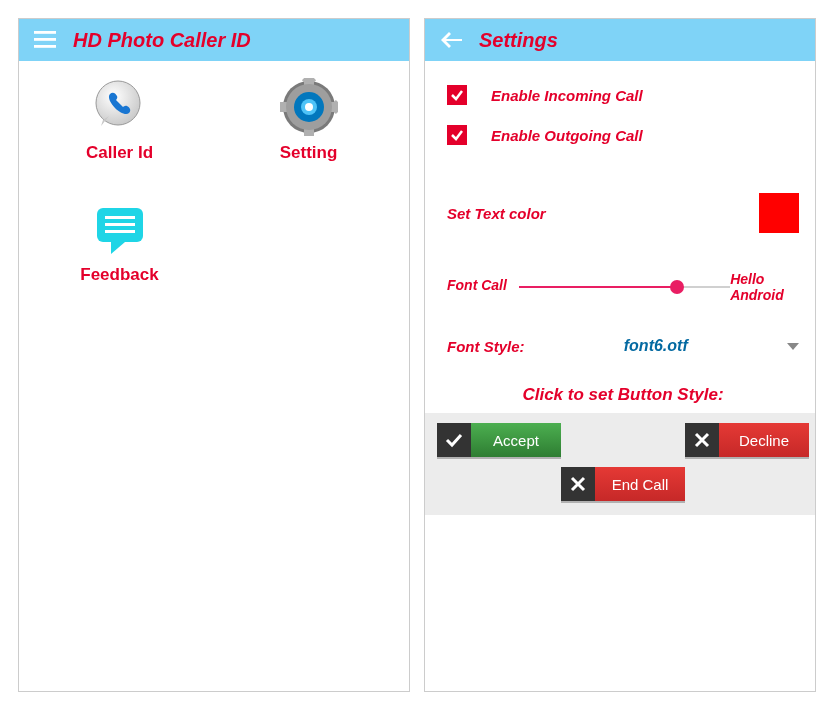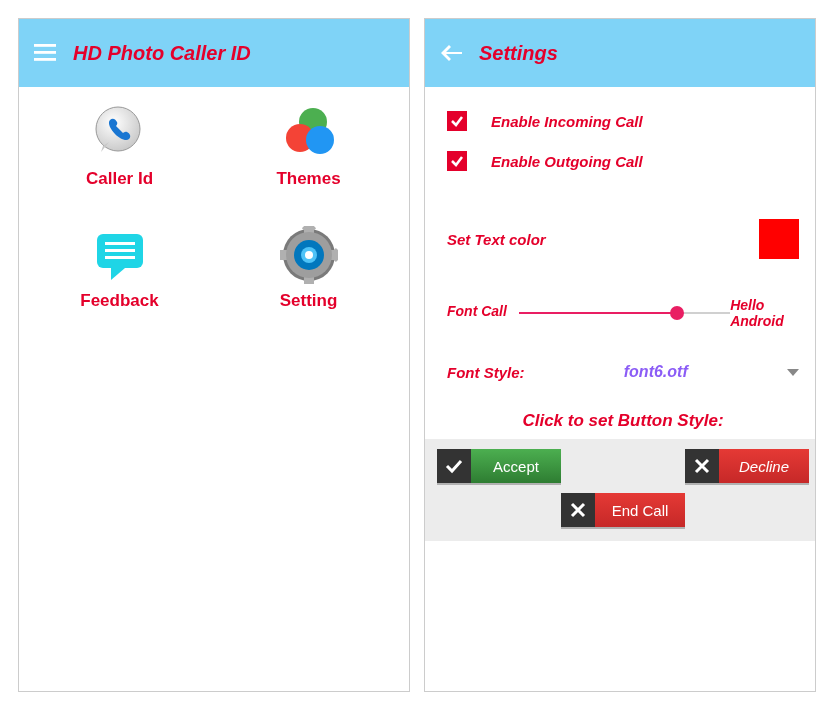--- a/index.html
+++ b/index.html
@@ -15,21 +15,21 @@
   .screen {
     flex: 1;
     border: 1px solid #ccc;
     background: #fff;
     display: flex;
     flex-direction: column;
     overflow: hidden;
   }
   .topbar {
     background: #7fd3f7;
-    height: 68px;
+    height: 42px;
     display: flex;
     align-items: center;
     padding: 0 14px;
     gap: 16px;
   }
   .topbar .title {
     color: #e4002b;
     font-style: italic;
     font-weight: bold;
     font-size: 20px;
@@ -113,21 +113,21 @@
     cursor:pointer;
   }
   .preview {
     font-size:14px; color:#e4002b; font-style:italic; font-weight:bold;
     margin-top:0px;
   }
   .fontstyle-row {
     display:flex; align-items:center; gap:30px; margin-top:34px;
   }
   .fontstyle-row .val {
-    flex:1; text-align:center; font-size:16px; color:#8b5cf6;
+    flex:1; text-align:center; font-size:16px; color:#0369a1;
   }
   .drop-caret {
     width:0; height:0; border-left:6px solid transparent; border-right:6px solid transparent;
     border-top:7px solid #888;
     cursor:pointer;
   }
   .click-caption {
     text-align:center; font-size:17px; margin-top:30px; margin-bottom:8px;
   }
   .btnarea {
@@ -147,21 +147,21 @@
     background:#333; width:34px; height:34px;
     display:flex; align-items:center; justify-content:center;
     color:#fff;
   }
   .callbtn .txt {
     height:34px; display:flex; align-items:center; justify-content:center;
     color:#fff; font-size:15px; padding:0 16px;
     font-weight:500;
   }
   .accept .txt { background: linear-gradient(#4caf50,#2e7d32); min-width:90px;}
-  .decline .txt { background: linear-gradient(#e53935,#c62828); min-width:90px;font-style:italic;}
+  .decline .txt { background: linear-gradient(#e53935,#c62828); min-width:90px;}
   .endcall .txt { background: linear-gradient(#e53935,#c62828); min-width:90px;}
 </style>
 </head>
 <body>
 
 <div class="screen">
   <div class="topbar">
     <div class="hamburger">
       <svg width="22" height="18" viewBox="0 0 22 18">
           <rect width="22" height="2.8" fill="#fff"></rect>
@@ -181,42 +181,20 @@
                   <stop offset="0%" stop-color="#fff"></stop>
                   <stop offset="100%" stop-color="#c7c7c7"></stop>
                 </radialGradient>
               </defs>
             <circle cx="27" cy="25" r="22" fill="url(#gbub)" stroke="#999" stroke-width="1"></circle>
             <path d="M12 42 L18 38 L10 48 Z" fill="#c7c7c7"></path>
             <path d="M19 16 c3 -3 6 0 7 2 c1 2 -1 4 -1 4 l7 7 c0 0 2 -2 4 -1 c2 1 5 4 2 7 c-3 3 -10 -1 -14 -5 c-4 -4 -8 -11 -5 -14" fill="#1976d2"></path>
           </svg>
         </div>
         <div class="label">Caller Id</div>
-      </div>
-      <div class="cell">
-        <div class="iconwrap">
-          <svg width="58" height="58" viewBox="0 0 58 58">
-            <circle cx="33" cy="18" r="14" fill="#4caf50"></circle>
-            <circle cx="20" cy="34" r="14" fill="#f44336"></circle>
-            <circle cx="40" cy="36" r="14" fill="#2196f3"></circle>
-          </svg>
-        </div>
-        <div class="label">Themes</div>
-      </div>
-      <div class="cell">
-        <div class="iconwrap">
-          <svg width="58" height="58" viewBox="0 0 58 58">
-            <rect x="6" y="8" width="46" height="34" rx="6" fill="#1fd5e6"></rect>
-            <path d="M20 42 L20 54 L34 42 Z" fill="#1fd5e6"></path>
-            <rect x="14" y="16" width="30" height="3" fill="#fff"></rect>
-            <rect x="14" y="23" width="30" height="3" fill="#fff"></rect>
-            <rect x="14" y="30" width="30" height="3" fill="#fff"></rect>
-          </svg>
-        </div>
-        <div class="label">Feedback</div>
       </div>
       <div class="cell">
         <div class="iconwrap">
           <svg width="58" height="58" viewBox="0 0 58 58">
             <g transform="translate(29,29)">
               <g fill="#7a7a7a">
                   <circle r="26"></circle>
                 </g>
               <g fill="#b0b0b0">
                 <rect x="-5" y="-29" width="10" height="10"></rect>
@@ -228,20 +206,32 @@
               </g>
               <circle r="23" fill="#9e9e9e"></circle>
               <circle r="15" fill="#0277bd"></circle>
               <circle r="8" fill="#4fc3f7"></circle>
               <circle r="4" fill="#fff"></circle>
             </g>
           </svg>
         </div>
         <div class="label">Setting</div>
       </div>
+      <div class="cell">
+        <div class="iconwrap">
+          <svg width="58" height="58" viewBox="0 0 58 58">
+            <rect x="6" y="8" width="46" height="34" rx="6" fill="#1fd5e6"></rect>
+            <path d="M20 42 L20 54 L34 42 Z" fill="#1fd5e6"></path>
+            <rect x="14" y="16" width="30" height="3" fill="#fff"></rect>
+            <rect x="14" y="23" width="30" height="3" fill="#fff"></rect>
+            <rect x="14" y="30" width="30" height="3" fill="#fff"></rect>
+          </svg>
+        </div>
+        <div class="label">Feedback</div>
+      </div>
     </div>
   </div>
 </div>
 
 <div class="screen">
   <div class="topbar">
     <div class="back-arrow">
       <svg width="22" height="18" viewBox="0 0 22 18">
           <path d="M22 8 H6 L11 3 L9 1 L1 9 L9 17 L11 15 L6 10 H22 Z" fill="#fff"></path>
         </svg>

